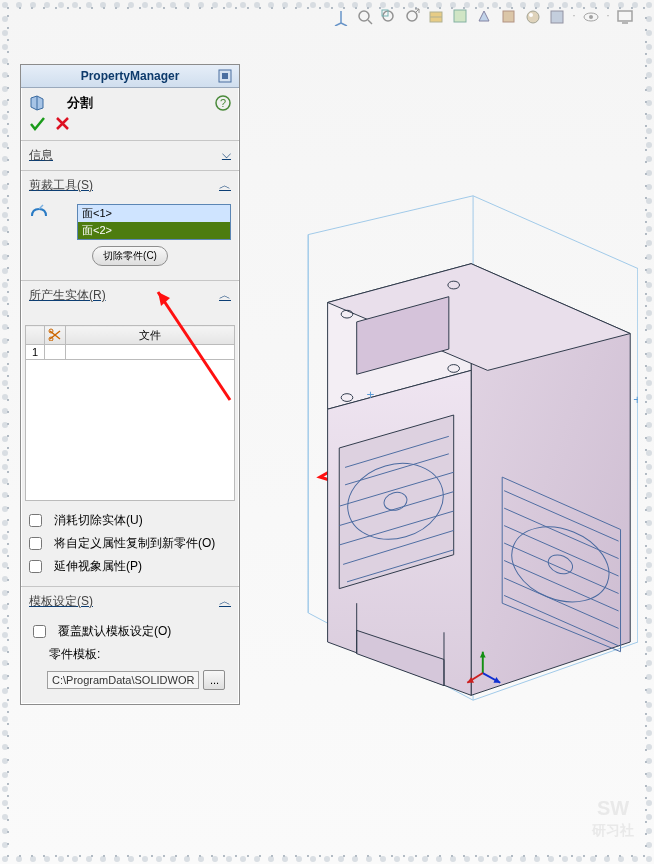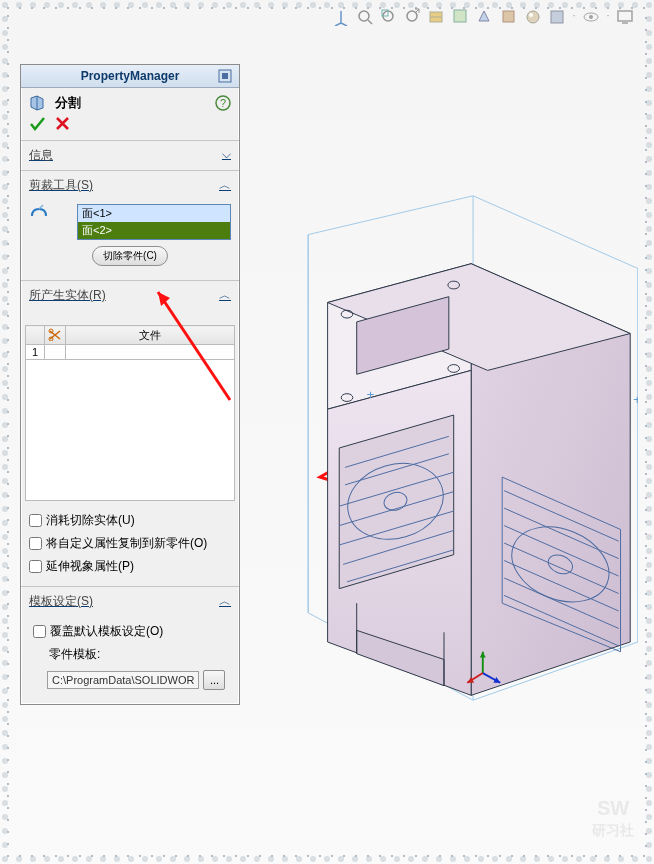--- a/index.html
+++ b/index.html
@@ -3,39 +3,39 @@
 <meta charset="utf-8">
 <style>
 body { margin:0; font-family:"Microsoft YaHei",Tahoma,sans-serif; font-size:12px; background:#fff; }
 .frame { width:654px; height:864px; position:relative; box-sizing:border-box; background:linear-gradient(#f5f5f5,#fafafa); }
 .stamp{position:absolute; inset:0; pointer-events:none;}
 .top-toolbar{position:absolute; top:8px; right:20px; display:flex; gap:6px;}
 .top-toolbar .ico{width:18px; height:18px; opacity:0.9;}
 .panel{position:absolute; top:64px; left:20px; width:218px; background:#f0f0f0; border:1px solid #8c8c8c; box-shadow:inset 0 0 0 1px #fff;}
 .hdr{background:linear-gradient(#e6eef8,#d0deee); border-bottom:1px solid #9aa9bc; height:22px; display:flex; align-items:center; justify-content:center; position:relative; font-weight:bold; color:#0d3a6b; font-size:12px;}
 .hdr .pin{position:absolute; right:6px; top:3px; width:16px; height:16px;}
-.titlebar{display:flex; align-items:center; gap:8px; padding:6px 8px 2px;}
+.titlebar{display:flex; align-items:center; gap:20px; padding:6px 8px 2px;}
 .titlebar .q{position:absolute; right:8px;}
 .okx{display:flex; gap:10px; padding:2px 8px 8px;}
 .check{width:16px; height:16px;}
 .sec{border-top:1px solid #c6c6c6;}
 .sec-hdr{display:flex; align-items:flex-start; justify-content:space-between; padding:6px 8px; color:#0b3e75; font-size:12px;text-decoration:underline;}
 .sec-body{padding:4px 8px 8px;}
 .listbox{border:1px solid #5b86b5; background:#fff; height:34px; overflow:hidden; margin-left:24px;}
 .listbox div{padding:1px 4px; font-size:11px;}
 .sel{background:#4d7c0f; color:#fff;}
 .nsel{background:#cfe4ff;}
 .btn{border:1px solid #8e8e8e; background:linear-gradient(#f8f8f8,#dedede); padding:2px 10px; font-size:10px; border-radius:10px; cursor:pointer; display:inline-block;}
 .btn-row{text-align:center; padding:6px 0 6px;}
 .table{border:1px solid #999; background:#fff; width:100%; border-collapse:collapse; font-size:11px;}
 .table th,.table td{border:1px solid #bbb;}
 .table th{background:linear-gradient(#f5f5f5,#e4e4e4); height:16px; font-weight:normal;}
 .scissors-cell{width:18px;}
 .gap{height:140px; background:#fff; border:1px solid #bbb; border-top:none;}
-.chk-row{display:flex; align-items:center; gap:4px; padding:3px 4px; font-size:12px;}
+.chk-row{display:flex; align-items:center; gap:12px; padding:3px 4px; font-size:12px;}
 .chk-row input{margin:0;}
 .path-row{display:flex; gap:4px; align-items:center; padding:4px 6px 6px 18px;}
 .path-row input{flex:1; font-size:11px; border:1px solid #9e9e9e; background:#f6f6f6; padding:2px 4px; color:#333;}
 .path-row .dots{border:1px solid #8e8e8e; background:linear-gradient(#f8f8f8,#dedede); width:22px; height:20px; font-size:11px; border-radius:2px;}
 .chev{color:#0b3e75; cursor:pointer;}
 .viewport{position:absolute; left:250px; top:60px; right:16px; bottom:16px;}
 .arrow{stroke:#ff1010; stroke-width:3; fill:none;}
 .arrowhead{fill:#ff1010;}
 .watermark{position:absolute; right:20px; bottom:26px; color:#e9e9e9; font-size:20px; font-weight:bold; text-align:center; line-height:1;}
 .lbl{color:#444;}

